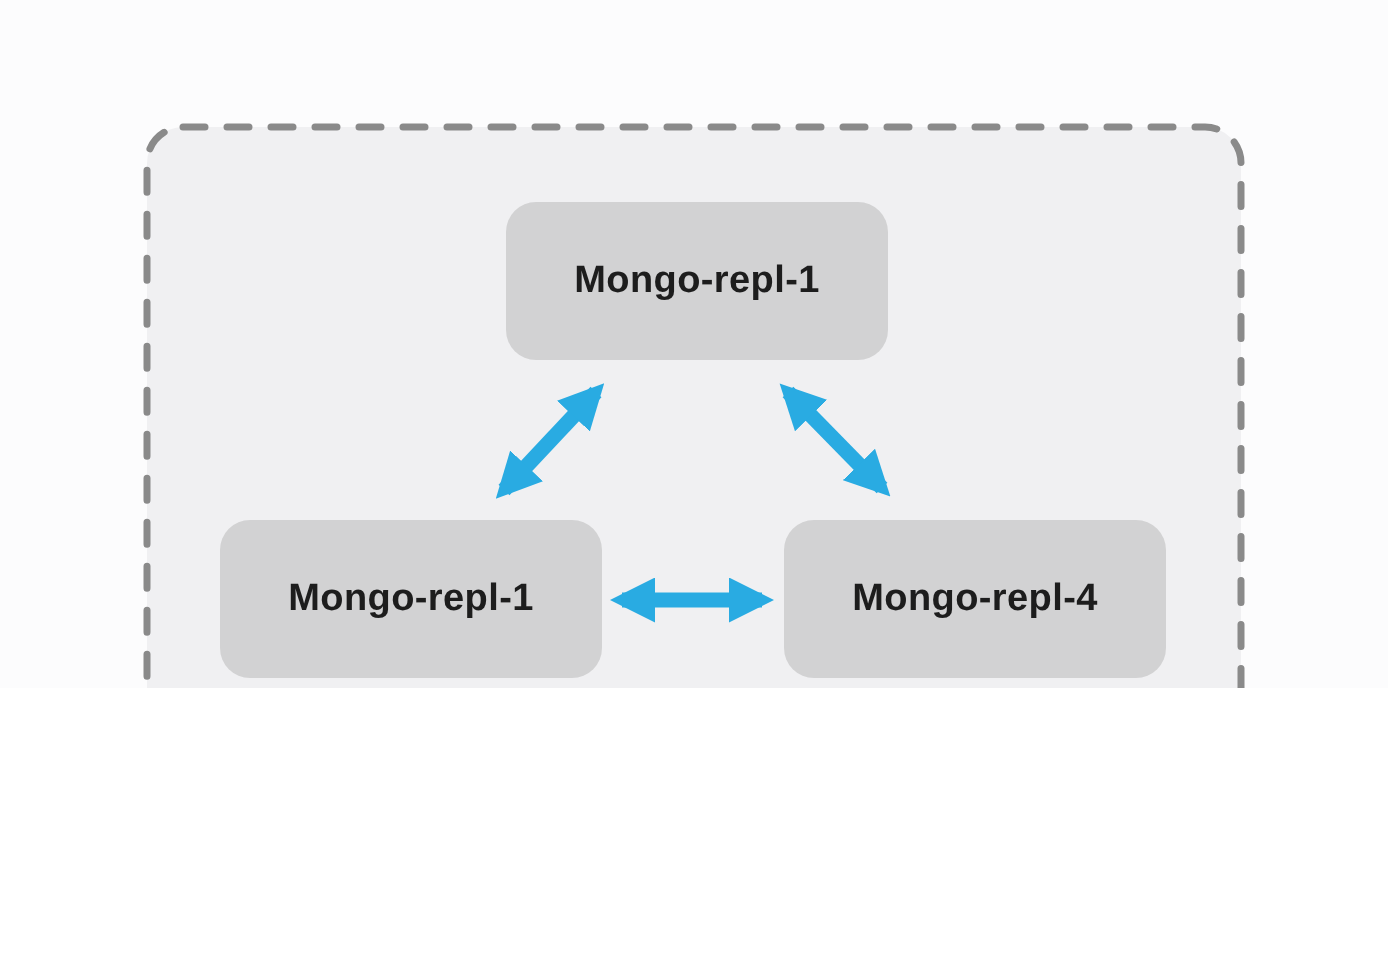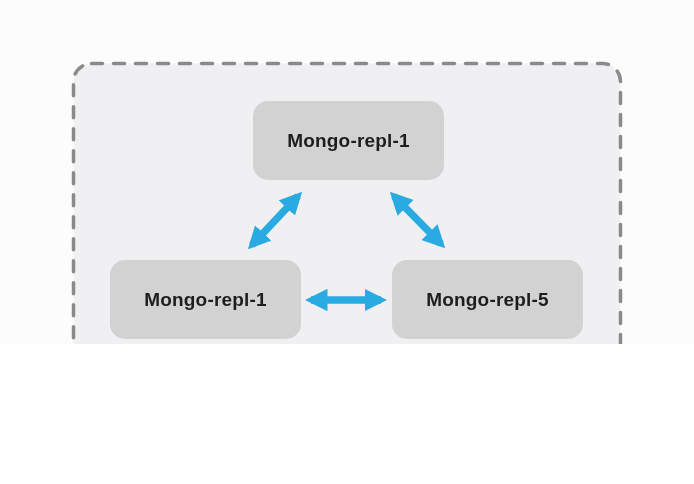--- a/index.html
+++ b/index.html
@@ -85,17 +85,17 @@
 
   <div class="node node-1">
     <span>Mongo-repl-1</span>
   </div>
 
   <div class="node node-2">
     <span>Mongo-repl-1</span>
   </div>
 
   <div class="node node-3">
-    <span>Mongo-repl-5</span>
+    <span>Mongo-repl-4</span>
   </div>
 
 
 </div>
 
 </body></html>

